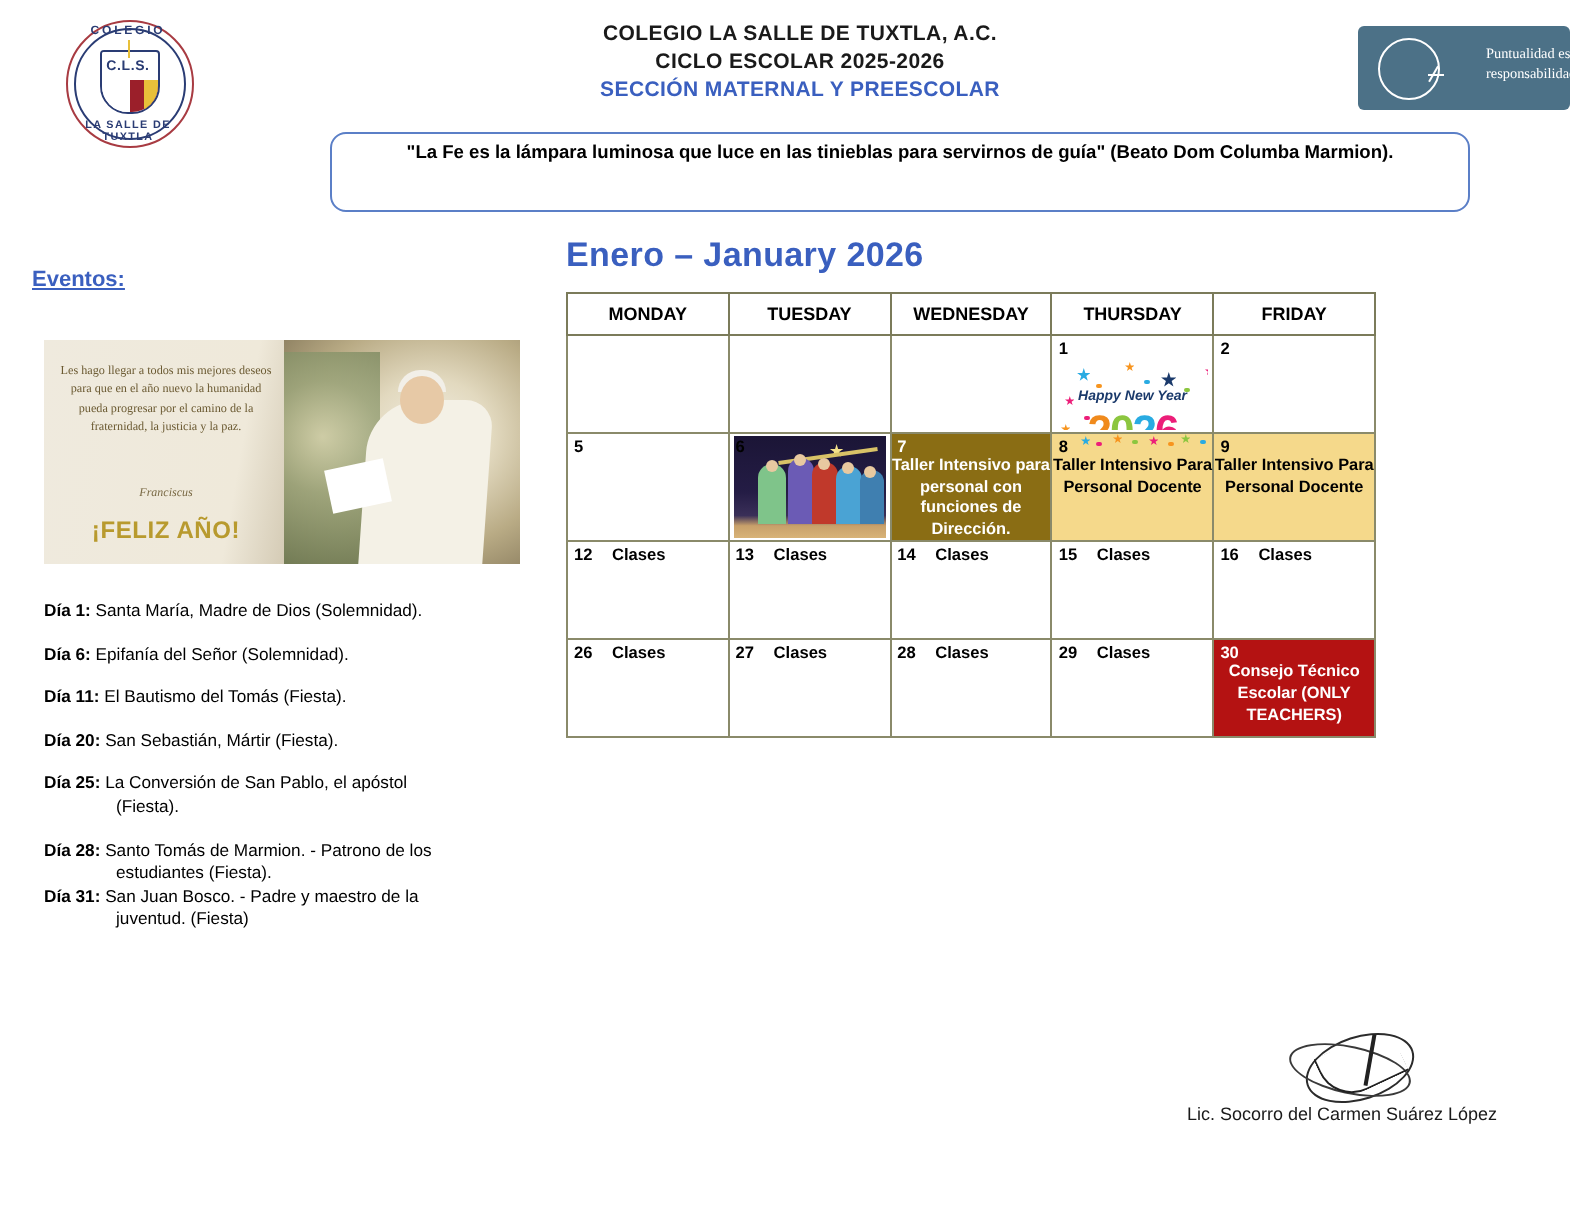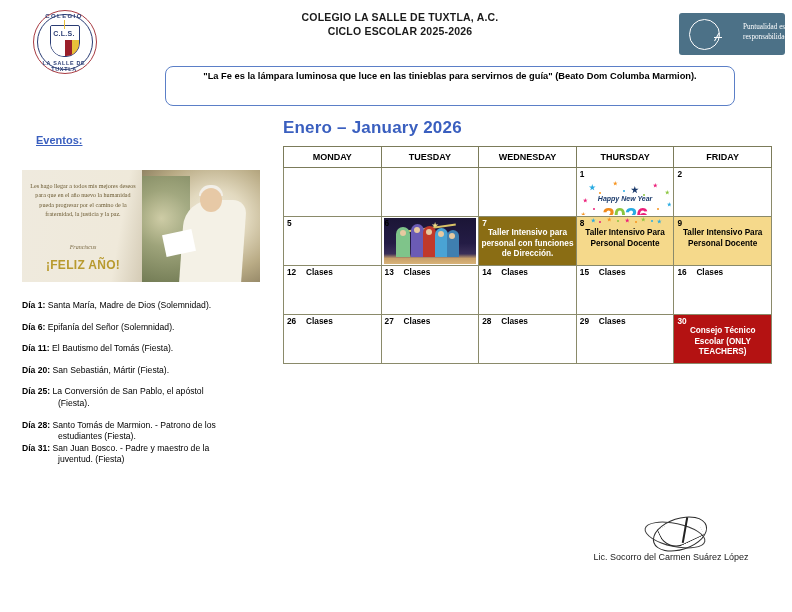--- a/index.html
+++ b/index.html
@@ -77,21 +77,21 @@
   .valor .vt{
     text-align:center;font-size:9.5px;font-weight:bold;margin-top:7px;color:#000;
   }
   .valor .vq{
     text-align:center;font-size:9.3px;font-weight:bold;margin-top:4px;color:#000;
     padding:0 6px;
   }
 
   
   .events-h{
-    position:absolute;left:36px;top:134px;
+    position:absolute;left:16px;top:134px;
     font-size:11px;font-weight:bold;color:#3a5fbf;
     text-decoration:underline;
   }
 
   .pope{
     position:absolute;left:22px;top:170px;width:238px;height:112px;
     background:linear-gradient(100deg,#efeade 0%,#efe9da 42%,#c8bda4 60%,#a89a7c 78%,#8d8064 100%);
     overflow:hidden;
   }
   .pope .msg{
@@ -137,21 +137,21 @@
   .ev.tight{margin-bottom:0px;}
   .ev .ind{display:block;padding-left:36px;}
   .ev27{font-size:8.6px;line-height:12.4px;margin-bottom:14px;}
 
   
   .cal-title{
     position:absolute;left:283px;top:118px;width:489px;text-align:left;
     font-size:17px;font-weight:bold;color:#3a5fbf;letter-spacing:.2px;
   }
   table.cal{
-    position:absolute;left:283px;top:146px;width:489px;
+    position:absolute;left:283px;top:146px;width:405px;
     border-collapse:collapse;table-layout:fixed;
   }
   table.cal th{
     height:20px;border:1px solid #7b7b5a;
     font-size:9px;font-weight:bold;text-align:center;color:#000;
     padding:0;
   }
   table.cal td{
     border:1px solid #8a8a6a;
     vertical-align:top;padding:0;position:relative;
@@ -244,20 +244,21 @@
       <div class="yl"></div>
     </div>
     <div class="cross"></div>
     <div class="cls">C.L.S.</div>
     <div class="botword">LA SALLE DE TUXTLA</div>
   </div>
 
   <div class="htitles">
     <div class="l1">COLEGIO LA SALLE DE TUXTLA, A.C.</div>
     <div class="l2">CICLO ESCOLAR 2025-2026</div>
+    <div class="l3">SECCIÓN MATERNAL Y PREESCOLAR</div>
   </div>
 
   <div class="punct-badge">
     <div class="clock">
       <div class="hand1"></div>
       <div class="hand2"></div>
     </div>
     <div class="btext">Puntualidad es responsabilidad</div>
   </div>
 </div>

